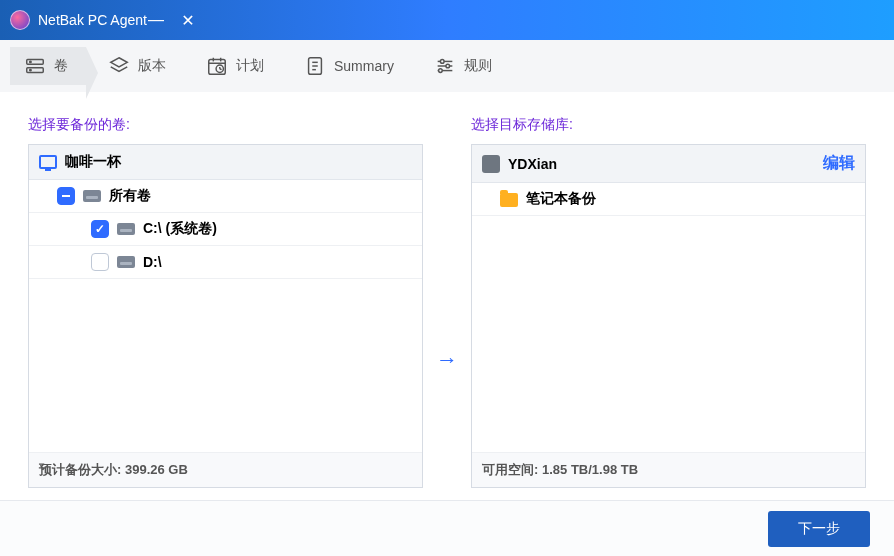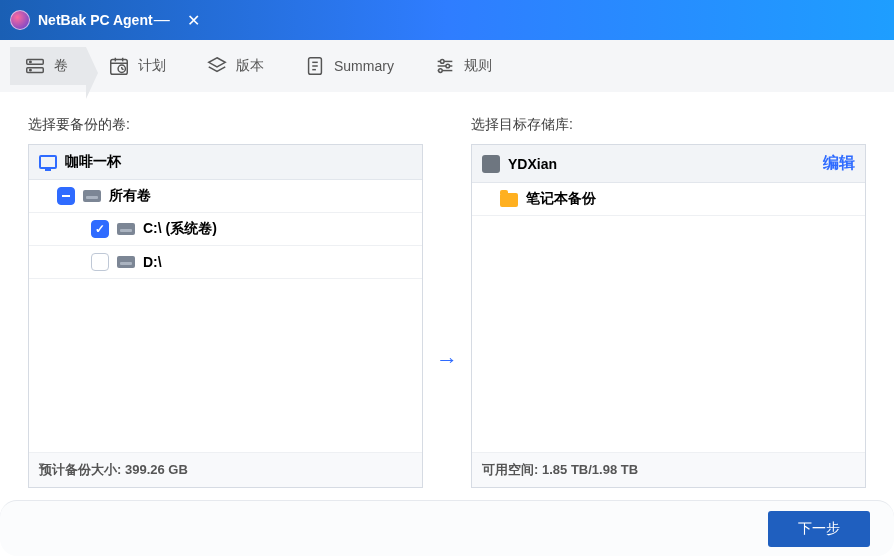--- a/index.html
+++ b/index.html
@@ -13,21 +13,21 @@
   align-items: center;
   padding: 0 10px;
   font-size: 14px;
 }
 .titlebar .logo {
   width: 20px; height: 20px; border-radius: 50%;
   background: radial-gradient(circle at 35% 35%, #ff6b9d, #5a3fd4);
   margin-right: 8px;
   border: 1px solid rgba(255,255,255,.6);
 }
-.titlebar .app-name { font-weight: 700; }
+.titlebar .app-name { font-weight: 400; }
 .titlebar .center-title { flex: 1; text-align: center; font-size: 15px; font-weight: 600; }
 .titlebar .win-controls { display: flex; gap: 14px; font-size: 16px; }
 .titlebar .win-btn { cursor: pointer; width: 18px; text-align: center; }
 
 .stepbar {
   height: 52px;
   background: #f5f6f8;
   display: flex;
   align-items: center;
   padding: 0 10px;
@@ -53,21 +53,21 @@
 .step .icon { width: 22px; height: 22px; display: inline-flex; align-items: center; justify-content: center; }
 .step .icon svg { width: 22px; height: 22px; fill: none; stroke: #555; stroke-width: 1.6; }
 
 .content {
   display: flex;
   padding: 24px 28px 12px 28px;
   gap: 12px;
   height: 408px;
 }
 .panel { flex: 1 1 0; display: flex; flex-direction: column; }
-.panel-title { font-size: 14px; color: #404040; margin-bottom: 10px; }
+.panel-title { font-size: 14px; color: #6d28d9; margin-bottom: 10px; }
 
 .tree {
   flex: 1;
   border: 1px solid #d6dbe3;
   background: #fff;
   display: flex;
   flex-direction: column;
   overflow: hidden;
 }
 .tree-header {
@@ -125,21 +125,20 @@
 }
 
 .footer {
   height: 56px;
   border-top: 1px solid #e6e9ee;
   display: flex;
   align-items: center;
   justify-content: flex-end;
   padding: 0 24px;
   background: #fbfcfd;
-  border-radius: 17px;
 }
 .btn-primary {
   background: #1f5fbf;
   color: #fff;
   border: none;
   padding: 9px 30px;
   border-radius: 3px;
   font-size: 14px;
   cursor: pointer;
 }
@@ -160,47 +159,47 @@
   <div class="step active">
     <span class="icon">
       <svg viewBox="0 0 24 24">
           <rect x="3" y="5" width="18" height="5" rx="1"></rect>
           <rect x="3" y="14" width="18" height="5" rx="1"></rect>
           <circle cx="7" cy="7.5" r="0.8" fill="#555"></circle>
           <circle cx="7" cy="16.5" r="0.8" fill="#555"></circle>
         </svg>
     </span>
     <span>卷</span>
+  </div>
+  <div class="step">
+    <span class="icon">
+      <svg viewBox="0 0 24 24">
+          <polygon points="12,3 21,8 12,13 3,8"></polygon>
+          <polyline points="3,13 12,18 21,13"></polyline>
+        </svg>
+    </span>
+    <span>版本</span>
   </div>
   <div class="step">
     <span class="icon">
       <svg viewBox="0 0 24 24">
           <rect x="3" y="5" width="18" height="16" rx="2"></rect>
           <line x1="3" y1="9" x2="21" y2="9"></line>
           <line x1="8" y1="3" x2="8" y2="7"></line>
           <line x1="16" y1="3" x2="16" y2="7"></line>
           <circle cx="15" cy="15" r="4"></circle>
           <line x1="15" y1="13" x2="15" y2="15"></line>
           <line x1="15" y1="15" x2="17" y2="16"></line>
         </svg>
     </span>
     <span>计划</span>
   </div>
   <div class="step">
     <span class="icon">
       <svg viewBox="0 0 24 24">
-          <polygon points="12,3 21,8 12,13 3,8"></polygon>
-          <polyline points="3,13 12,18 21,13"></polyline>
-        </svg>
-    </span>
-    <span>版本</span>
-  </div>
-  <div class="step">
-    <span class="icon">
-      <svg viewBox="0 0 24 24">
           <rect x="5" y="3" width="14" height="18" rx="2"></rect>
           <line x1="9" y1="8" x2="15" y2="8"></line>
           <line x1="9" y1="12" x2="15" y2="12"></line>
           <line x1="9" y1="16" x2="13" y2="16"></line>
         </svg>
     </span>
     <span>Summary</span>
   </div>
   <div class="step">
     <span class="icon">

